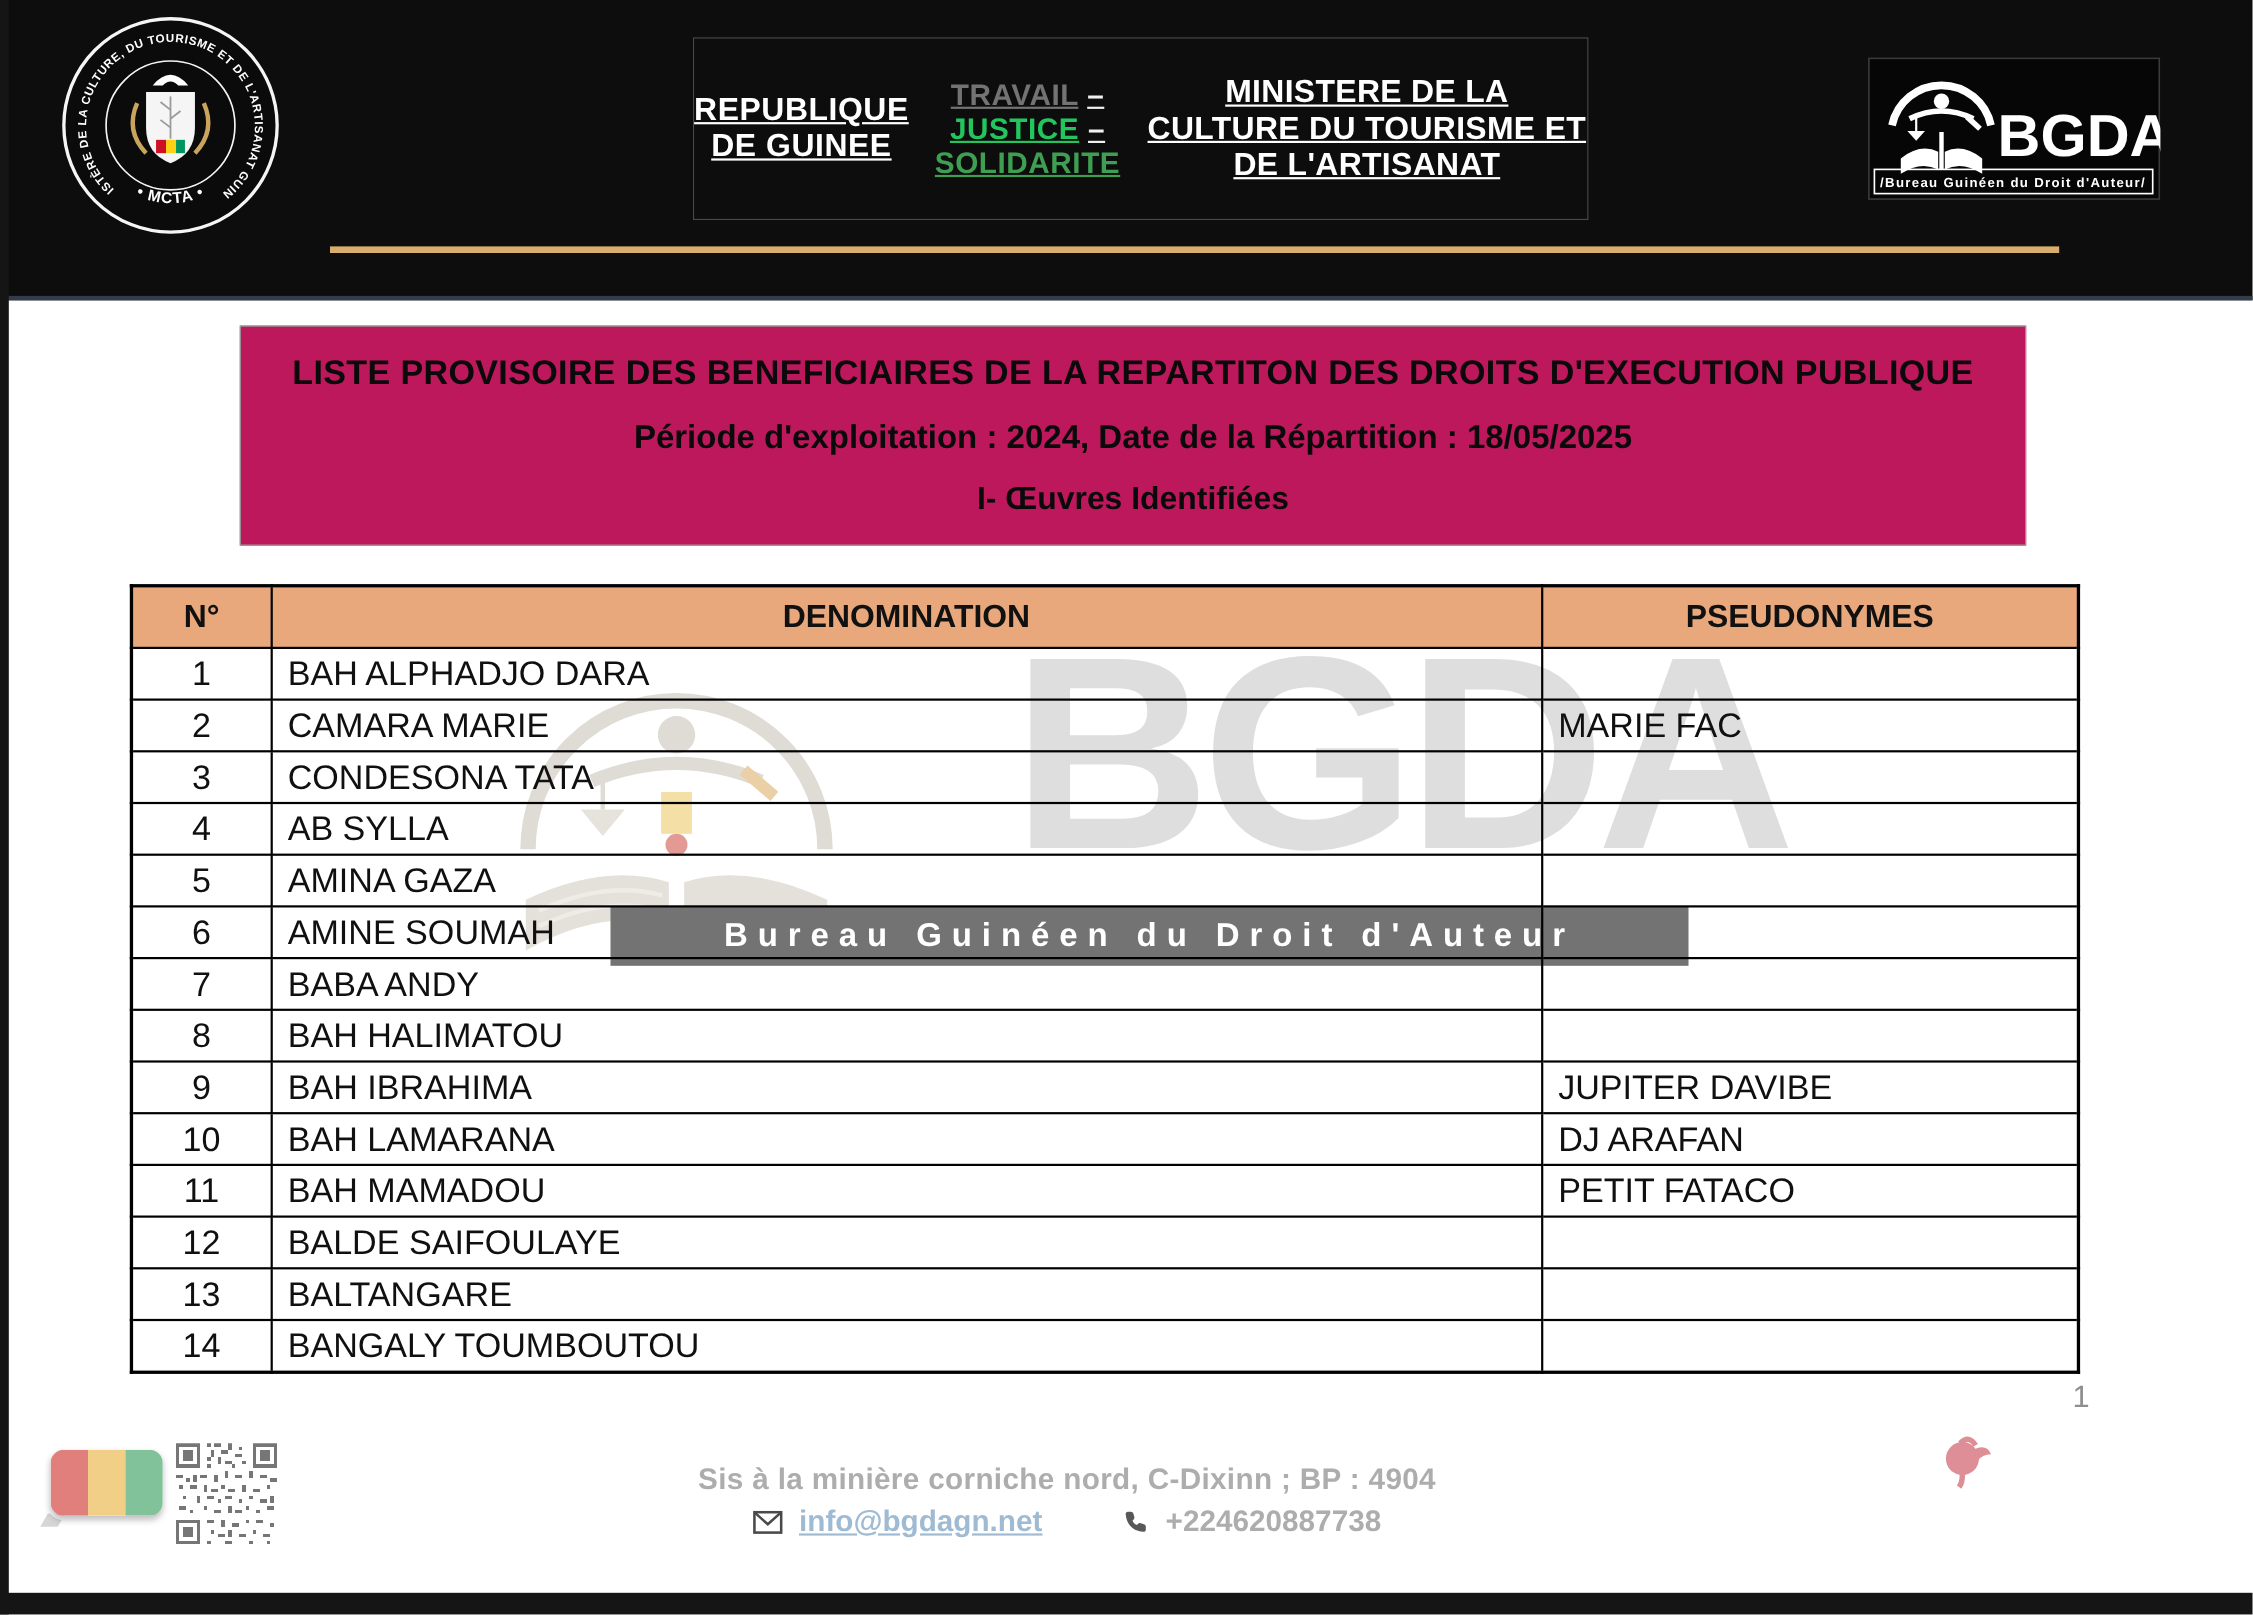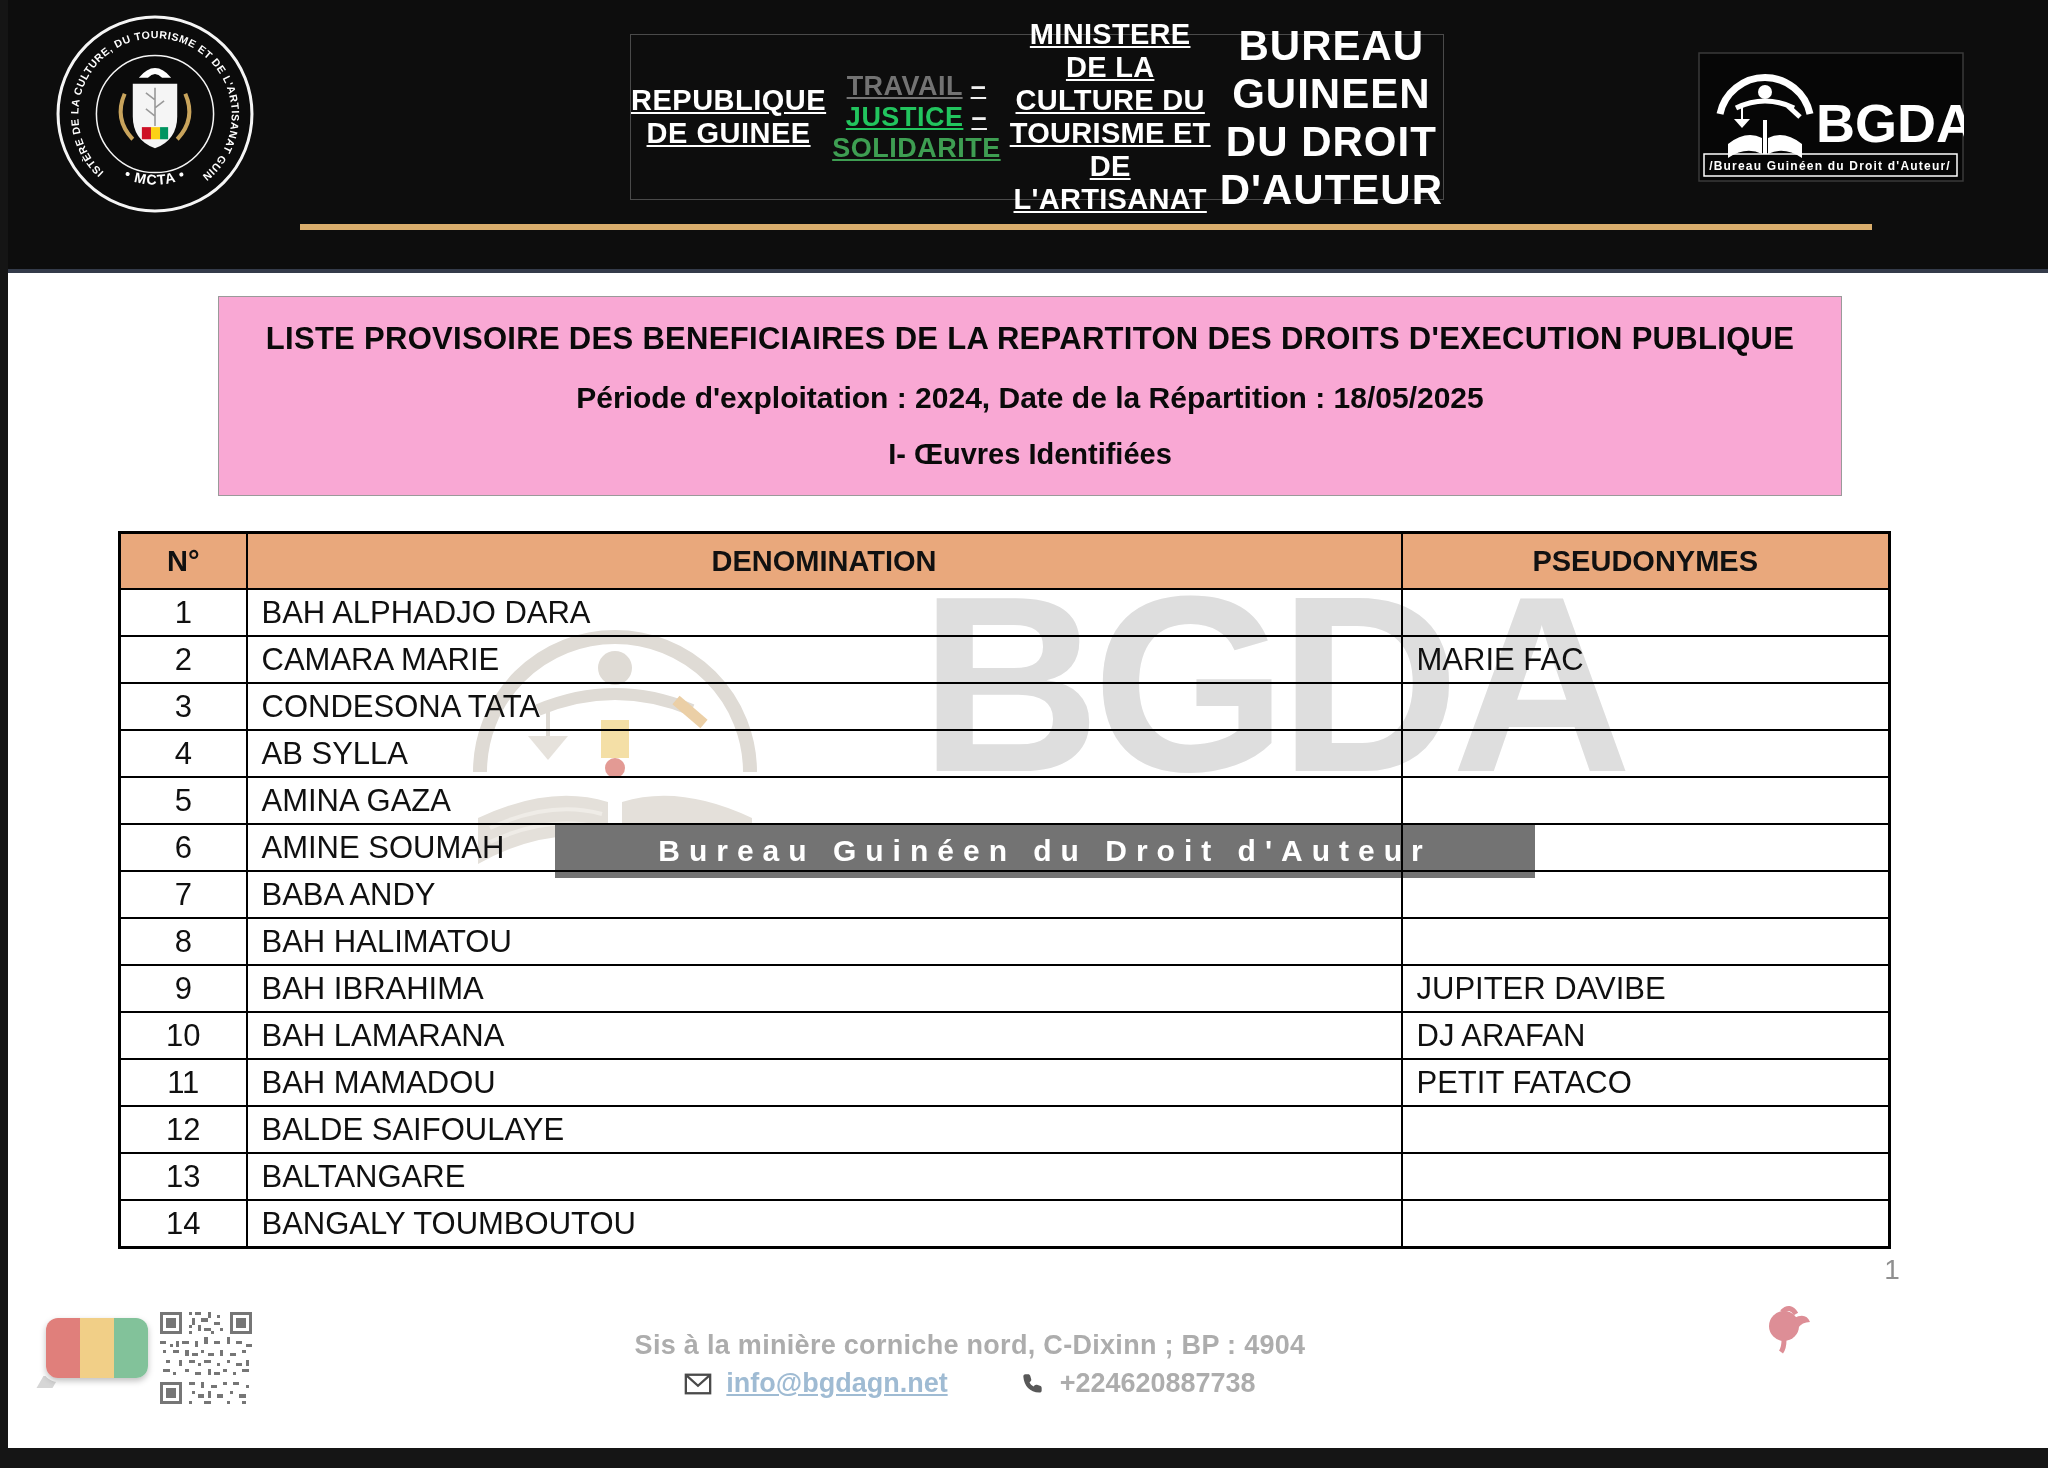--- a/index.html
+++ b/index.html
@@ -20,21 +20,21 @@
   .gov-motto{font-size:27px;font-weight:bold;letter-spacing:.5px;}
   .gov-motto span{text-decoration:underline;}
   .motto-1{color:#737373;} .motto-2{color:#22c55e;} .motto-3{color:#3E9E52;} .motto-sep{color:#f0f0f0;}
   .gov-ministry{font-size:29px;font-weight:bold;text-decoration:underline;letter-spacing:.3px;}
   .gov-bureau{font-size:42px;font-weight:bold;letter-spacing:1px;margin-top:2px;}
 
   .bgda-logo{position:absolute;left:1698px;top:52px;width:266px;height:130px;}
 
   
   .title-box{position:absolute;left:218px;top:296px;width:1622px;height:198px;
-             border:1px solid #9a9a9a;background:#f9a8d4;display:flex;flex-direction:column;
+             border:1px solid #9a9a9a;background:#be185d;display:flex;flex-direction:column;
              justify-content:space-evenly;align-items:center;text-align:center;color:#0a0a0a;}
   .title-l1{font-size:31px;font-weight:bold;letter-spacing:.3px;}
   .title-l2{font-size:30px;font-weight:bold;}
   .title-l3{font-size:29px;font-weight:bold;}
 
   
   .wm{position:absolute;left:420px;top:572px;width:1150px;height:330px;z-index:0;pointer-events:none;}
   .wm-acronym{position:absolute;left:500px;top:-12px;font-size:250px;line-height:1;font-weight:bold;
               color:#DEDEDE;letter-spacing:-8px;}
   .wm-banner{position:absolute;left:135px;top:252px;width:980px;height:54px;background:#737373;
@@ -118,21 +118,20 @@
     <div class="gov-box">
       <div class="gov-republic">REPUBLIQUE DE GUINEE</div>
       <div class="gov-motto">
         <span class="motto-1">TRAVAIL</span>
         <span class="motto-sep">–</span>
         <span class="motto-2">JUSTICE</span>
         <span class="motto-sep">–</span>
         <span class="motto-3">SOLIDARITE</span>
       </div>
       <div class="gov-ministry">MINISTERE DE LA CULTURE DU TOURISME ET DE L'ARTISANAT</div>
-      <div class="gov-bureau">BUREAU GUINEEN DU DROIT D'AUTEUR</div>
     </div>
 
     <svg class="bgda-logo" viewBox="0 0 266 130">
       <rect x="1" y="1" width="264" height="128" fill="#060606" stroke="#3a3a3a" stroke-width="1.5"></rect>
       <g>
         <path d="M22 62 A 46 46 0 0 1 112 62" stroke="#ffffff" stroke-width="7" fill="none"></path>
         <circle cx="67" cy="40" r="7" fill="#ffffff"></circle>
         <path d="M38 56 Q67 42 96 56" stroke="#ffffff" stroke-width="5" fill="none"></path>
         <path d="M44 54 v13" stroke="#ffffff" stroke-width="2"></path>
         <path d="M36 67 h16 l-8 9 z" fill="#ffffff"></path>

